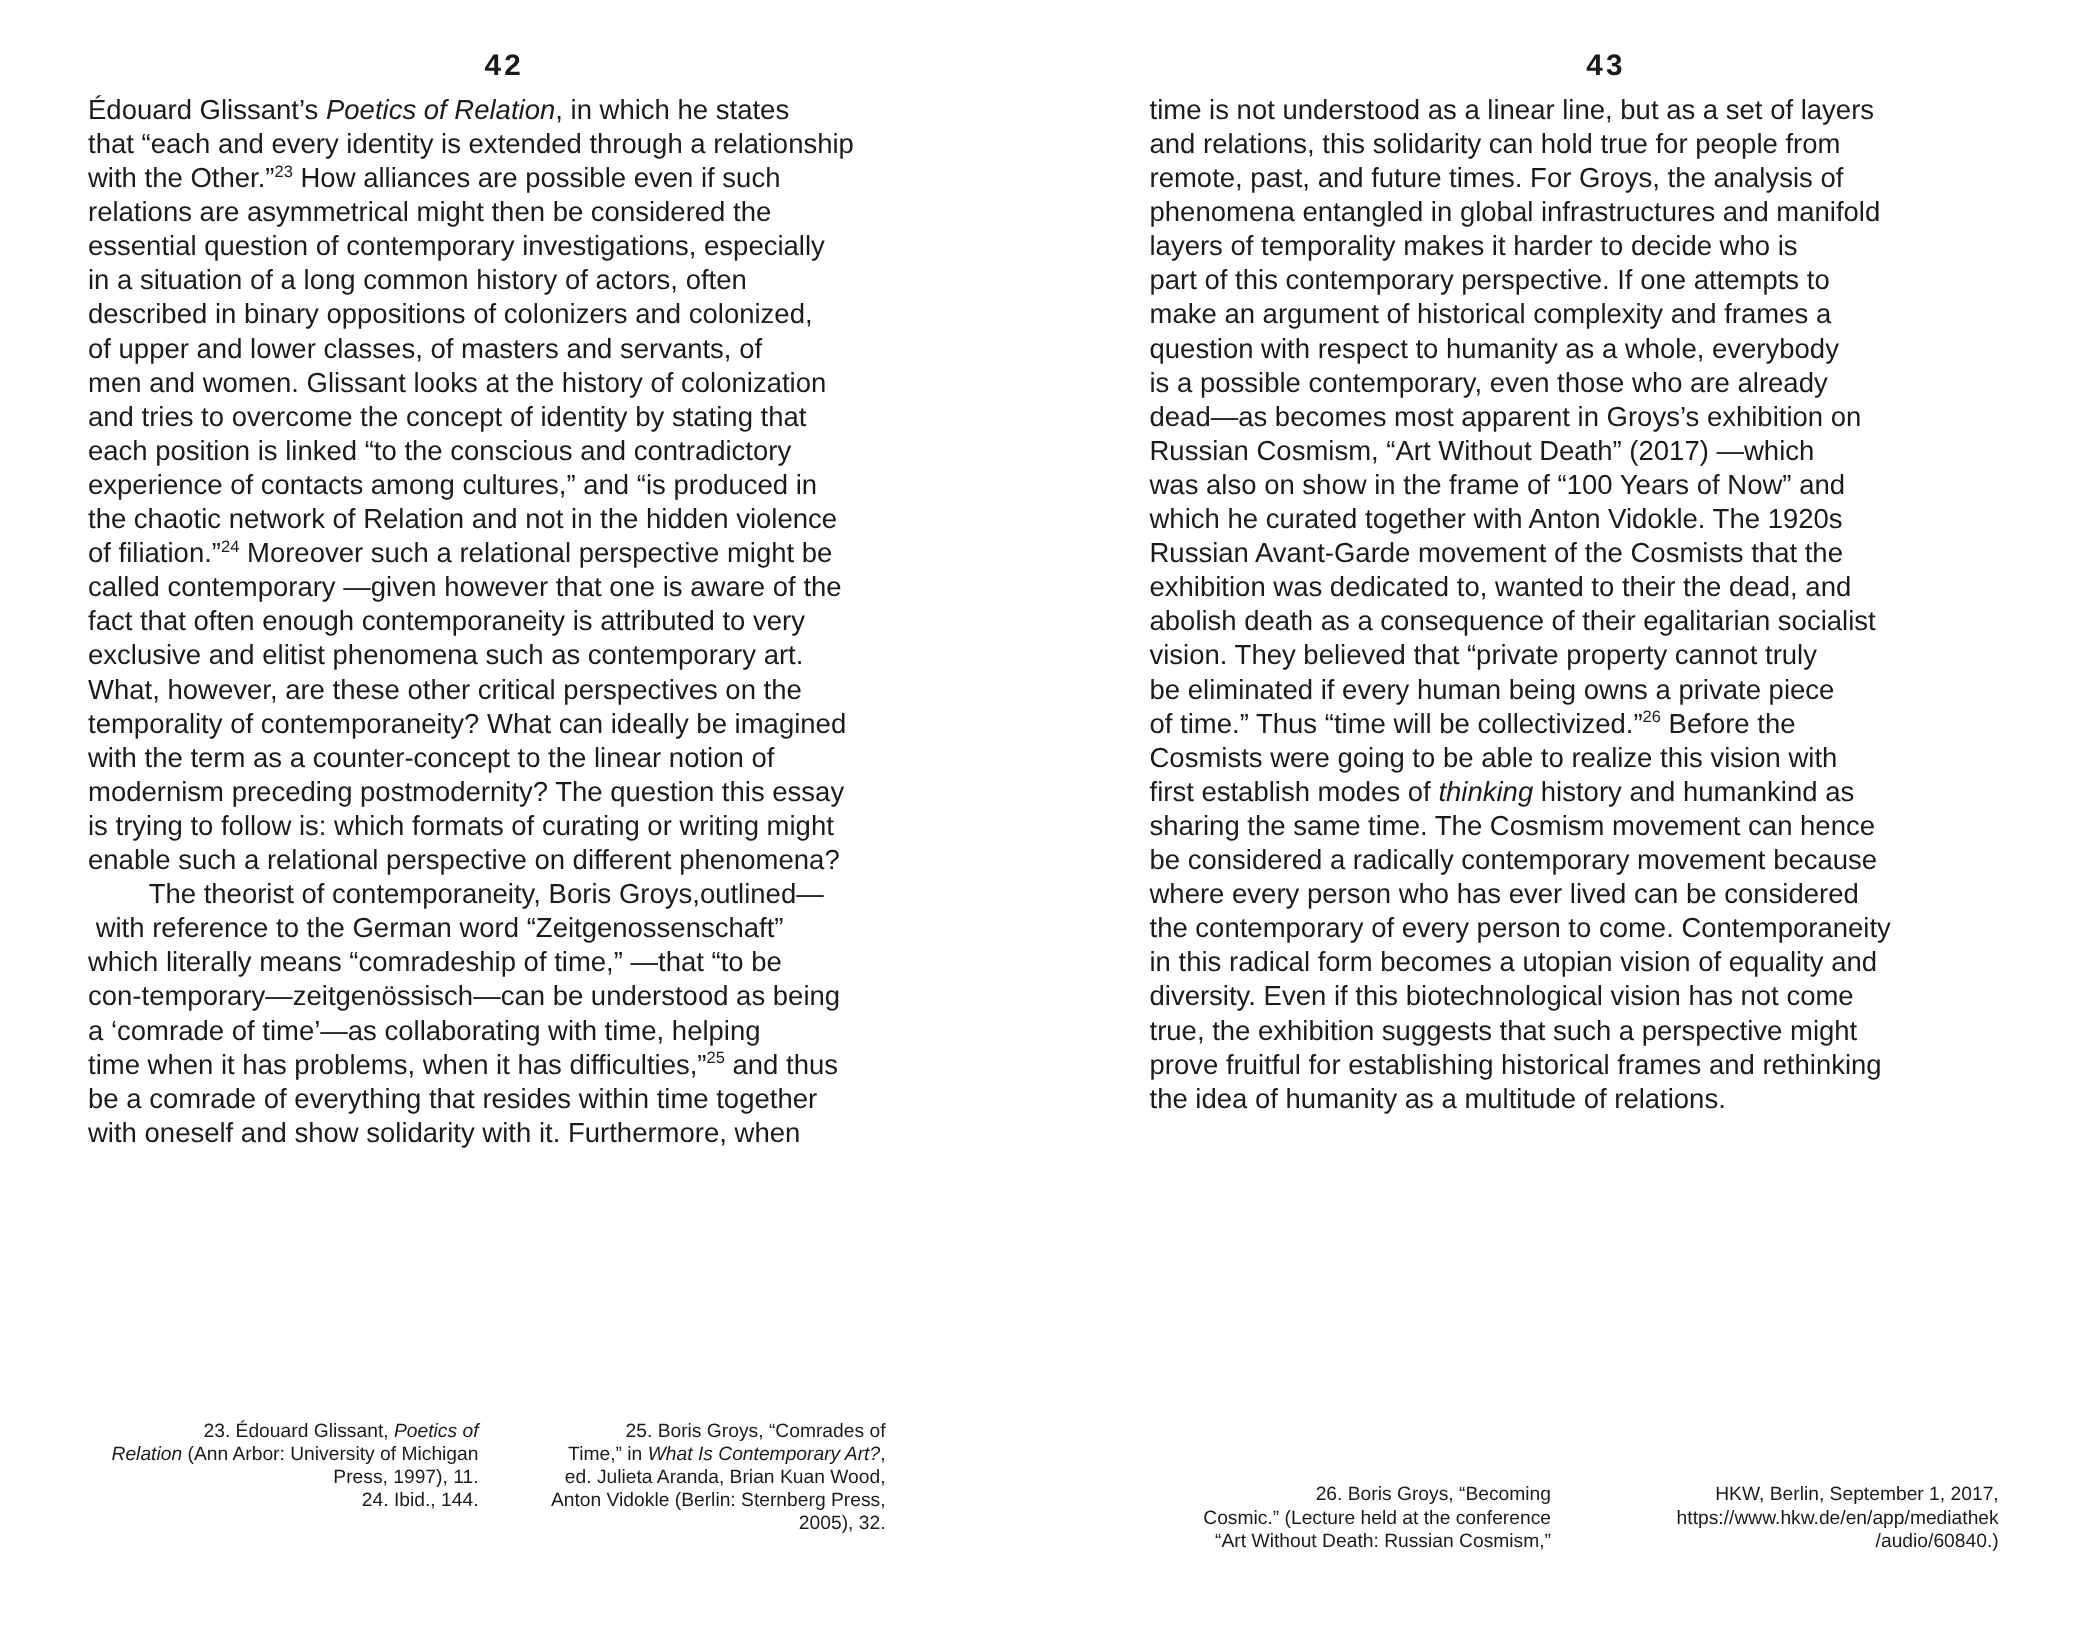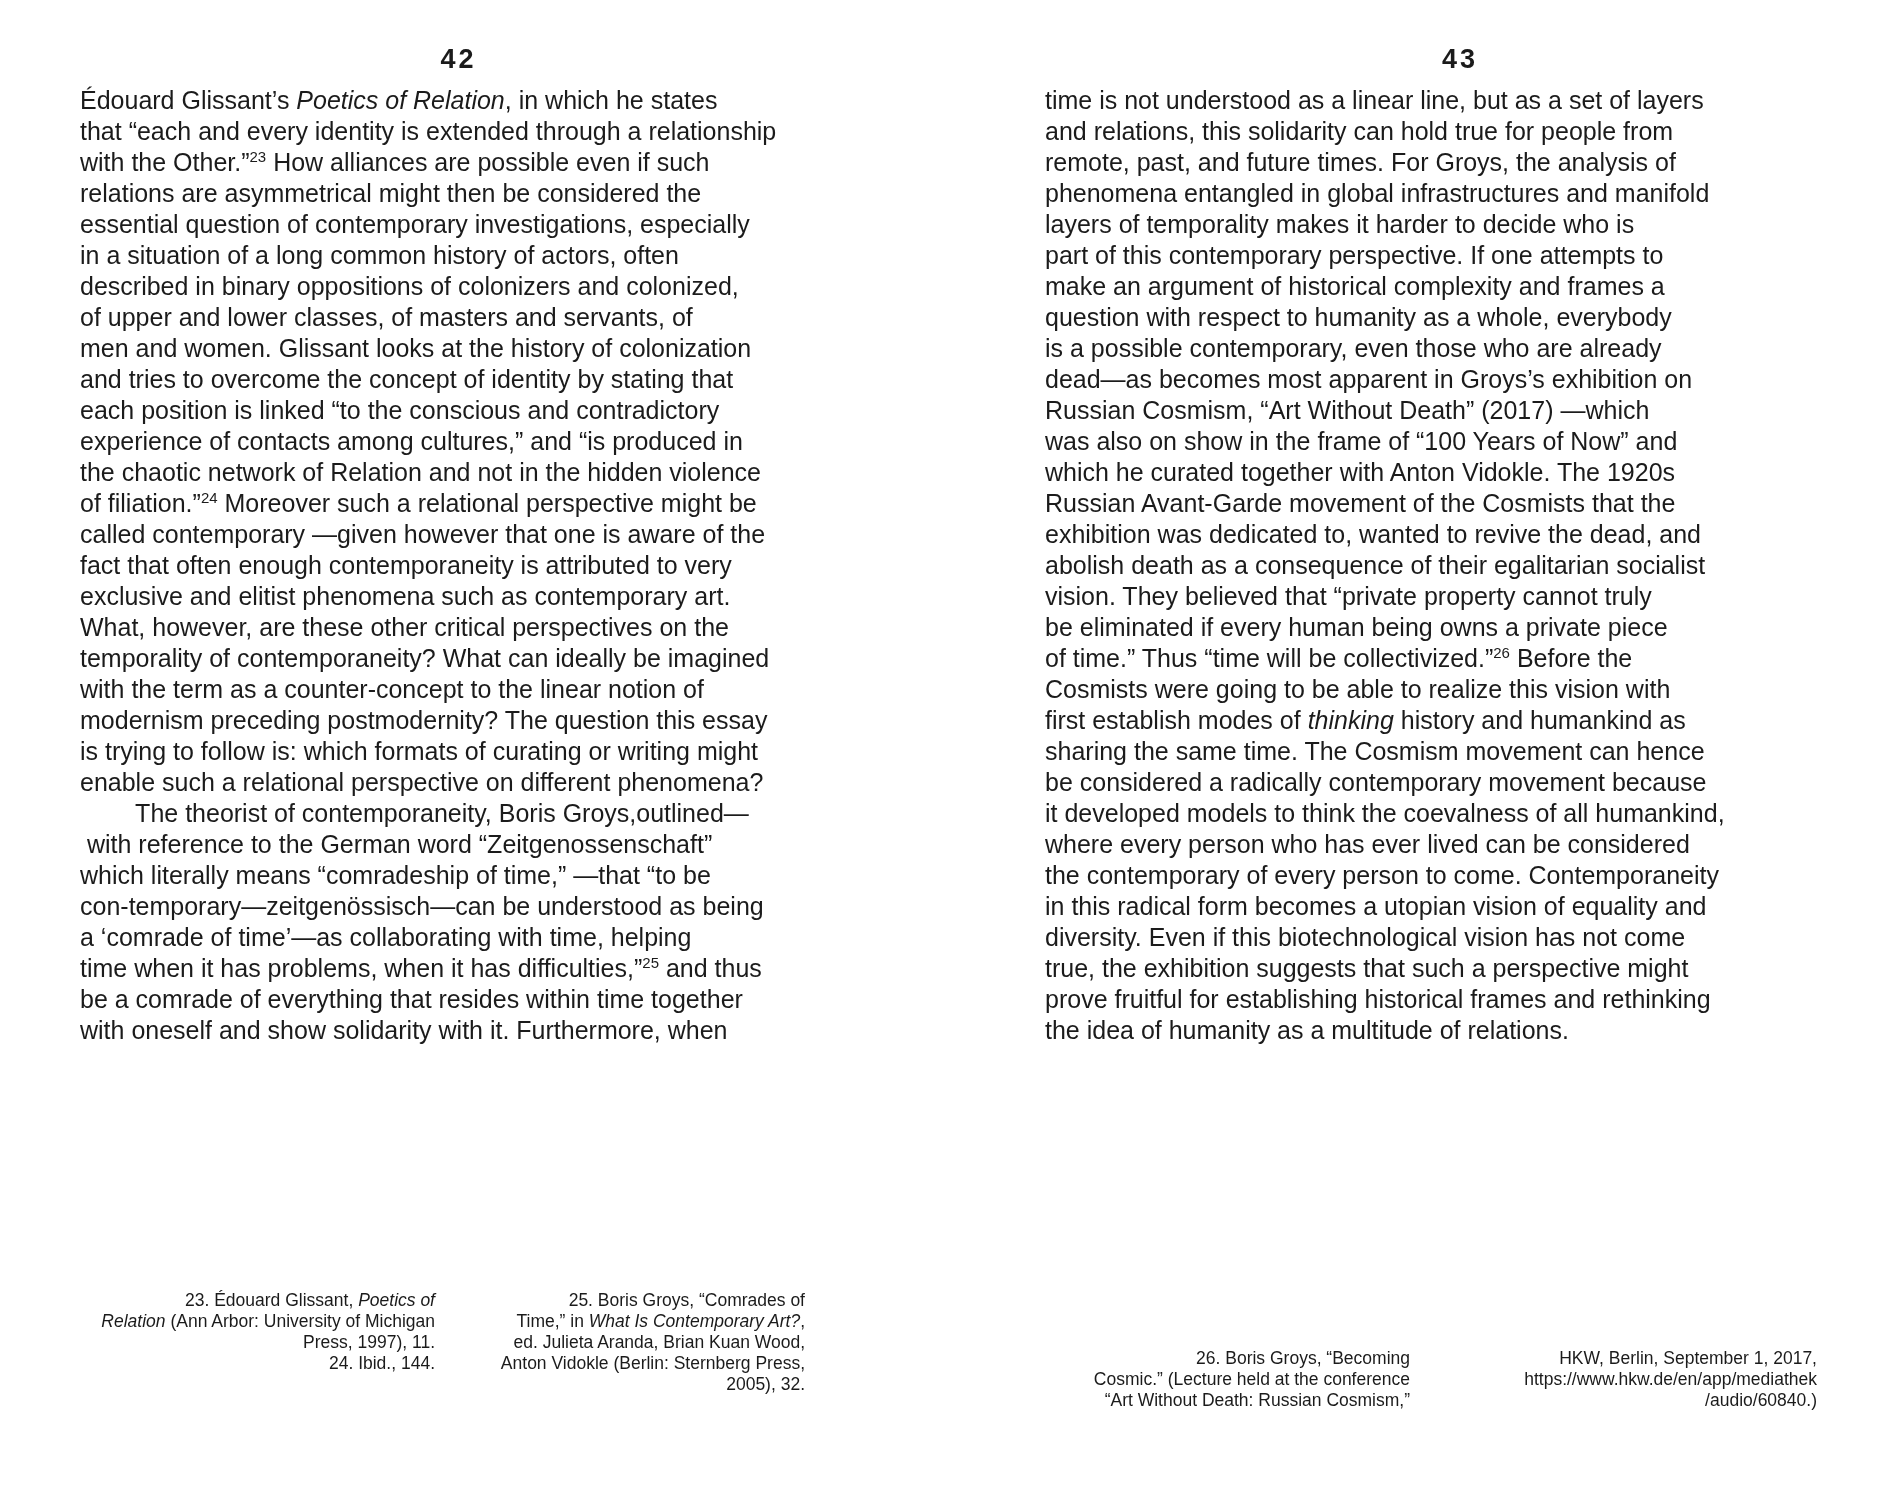--- a/index.html
+++ b/index.html
@@ -139,30 +139,29 @@
         <div class="line">layers of temporality makes it harder to decide who is</div>
         <div class="line">part of this contemporary perspective. If one attempts to</div>
         <div class="line">make an argument of historical complexity and frames a</div>
         <div class="line">question with respect to humanity as a whole, everybody</div>
         <div class="line">is a possible contemporary, even those who are already</div>
         <div class="line">dead—as becomes most apparent in Groys’s exhibition on</div>
         <div class="line">Russian Cosmism, “Art Without Death” (2017) —which</div>
         <div class="line">was also on show in the frame of “100 Years of Now” and</div>
         <div class="line">which he curated together with Anton Vidokle. The 1920s</div>
         <div class="line">Russian Avant-Garde movement of the Cosmists that the</div>
-        <div class="line">exhibition was dedicated to, wanted to revive the dead, and</div>
+        <div class="line">exhibition was dedicated to, wanted to their the dead, and</div>
         <div class="line">abolish death as a consequence of their egalitarian socialist</div>
         <div class="line">vision. They believed that “private property cannot truly</div>
         <div class="line">be eliminated if every human being owns a private piece</div>
         <div class="line">of time.” Thus “time will be collectivized.”<sup>26</sup> Before the</div>
         <div class="line">Cosmists were going to be able to realize this vision with</div>
         <div class="line">first establish modes of <i>thinking</i> history and humankind as</div>
         <div class="line">sharing the same time. The Cosmism movement can hence</div>
         <div class="line">be considered a radically contemporary movement because</div>
-        <div class="line">it developed models to think the coevalness of all humankind,</div>
         <div class="line">where every person who has ever lived can be considered</div>
         <div class="line">the contemporary of every person to come. Contemporaneity</div>
         <div class="line">in this radical form becomes a utopian vision of equality and</div>
         <div class="line">diversity. Even if this biotechnological vision has not come</div>
         <div class="line">true, the exhibition suggests that such a perspective might</div>
         <div class="line">prove fruitful for establishing historical frames and rethinking</div>
         <div class="line">the idea of humanity as a multitude of relations.</div>
       </div>
     <div class="footnotes">
       <div class="fn-col fn-col-1">

